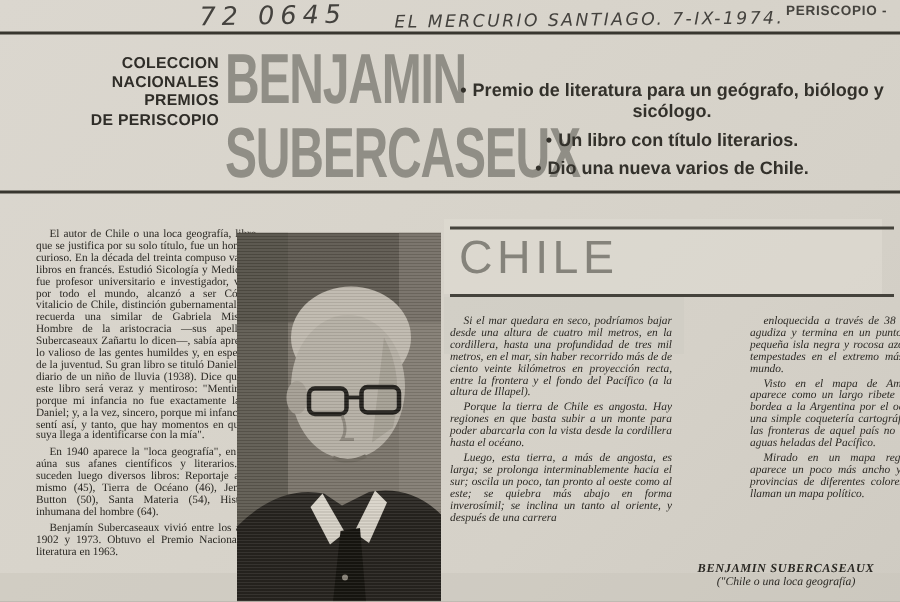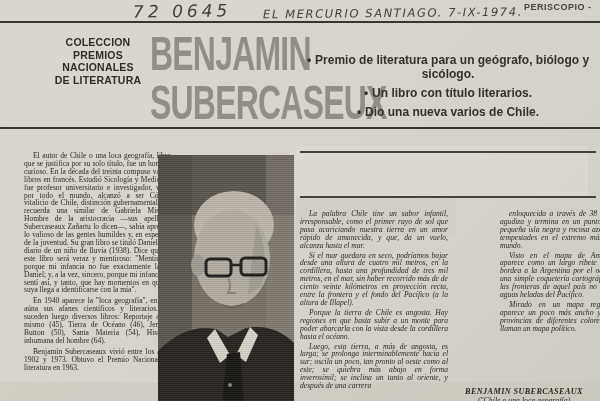--- a/index.html
+++ b/index.html
@@ -20,21 +20,21 @@
   .periscopio{position:absolute; left:524px; top:2px; font-family:"Liberation Sans", sans-serif; font-weight:bold; font-size:9px; letter-spacing:.5px; color:#45433e;text-align:center;}
 
   .rule{position:absolute; background:#38362f;}
   .rule-top{left:0; top:21px; width:600px; height:2px;}
   .rule-mid{left:0; top:127px; width:600px; height:2px;}
 
   
   .collection{
     position:absolute; left:50px; top:36px; width:96px;
     font-family:"Liberation Sans", sans-serif; font-weight:bold;
-    font-size:10.5px; line-height:12.5px; text-align:center; color:#2f2d28; letter-spacing:.2px;
+    font-size:10.5px; line-height:12.5px; text-align:right; color:#2f2d28; letter-spacing:.2px;
   }
   .big-title{
     position:absolute; left:150px;
     font-family:"Liberation Sans", sans-serif; font-weight:bold;
     font-size:40px; color:#908e86; letter-spacing:-1px; white-space:nowrap;
     transform:scale(0.8,1.18); transform-origin:0 0; line-height:40px;
   }
   .t1{top:30px;}
   .t2{top:79px;}
   .bullets{
@@ -69,43 +69,43 @@
     font-size:31px; letter-spacing:3px; color:#85837b;
   }
 
   
   .col-mid{position:absolute; left:300px; top:210px; width:148px;}
   .col-right{position:absolute; left:455px; top:210px; width:141px;margin-left:45px;}
   .col-mid p, .col-right p{
     font-style:italic; font-size:7.6px; line-height:7.9px; color:#2b2924; margin-bottom:2px;
   }
   .signature{position:absolute; left:452px; top:374px; width:144px; text-align:center; color:#2b2924;}
-  .sig-name{font-family:"Liberation Serif", serif; font-weight:bold; font-style:italic; font-size:8.2px; letter-spacing:.4px;margin-top:13px;}
+  .sig-name{font-family:"Liberation Serif", serif; font-weight:bold; font-style:italic; font-size:8.2px; letter-spacing:.4px;}
   .sig-src{font-style:italic; font-size:7.8px;}
 </style>
 </head>
 <body>
 
 <div class="page">
 
   <div class="patch-chile"></div>
   <div class="patch-mid"></div>
   <div class="patch-bottom"></div>
 
   <div class="hand hand-number">72 0645</div>
   <div class="hand hand-source">EL MERCURIO SANTIAGO. 7-IX-1974.</div>
   <div class="periscopio">PERISCOPIO -</div>
 
   <div class="rule rule-top"></div>
 
   <div class="collection">
     <div>COLECCION</div>
+    <div>NACIONALES</div>
     <div>PREMIOS</div>
-    <div>NACIONALES</div>
-    <div>DE LITERATURA</div>
+    <div>DE PERISCOPIO</div>
   </div>
 
   <div class="big-title t1">BENJAMIN</div>
   <div class="big-title t2">SUBERCASEUX</div>
 
   <div class="bullets">
     <div class="bullet-line"><span class="dot">•</span><span>Premio de literatura para un geógrafo, biólogo y sicólogo.</span></div>
     <div class="bullet-line"><span class="dot">•</span><span>Un libro con título literarios.</span></div>
     <div class="bullet-line"><span class="dot">•</span><span>Dio una nueva varios de Chile.</span></div>
   </div>
@@ -137,24 +137,24 @@
       <polygon points="57,174 72,200 62,208 49,183" fill="#d8d3c8"></polygon>
       <polygon points="92,172 78,200 88,207 100,180" fill="#d8d3c8"></polygon>
       <polygon points="69,199 82,197 86,246 64,246" fill="#17150ف" fill-opacity="0"></polygon>
       <polygon points="69,199 82,197 86,246 64,246" fill="#171510"></polygon>
       <circle cx="72" cy="230" r="2" fill="#8a847a"></circle>
     </svg>
     <div class="grain"></div>
   </div>
 
   <div class="rule-c rc-top"></div>
+  <div class="chile-title">CHILE</div>
   <div class="rule-c rc-bottom"></div>
 
   <div class="col-mid">
-    <p>La palabra Chile tine un sabor infantil, irresponsable, como el primer rayo de sol que pasa acariciando nuestra tierra en un amor rápido de amanecida, y que, da un vuelo, alcanza hasta el mar.</p>
     <p>Si el mar quedara en seco, podríamos bajar desde una altura de cuatro mil metros, en la cordillera, hasta una profundidad de tres mil metros, en el mar, sin haber recorrido más de de ciento veinte kilómetros en proyección recta, entre la frontera y el fondo del Pacífico (a la altura de Illapel).</p>
     <p>Porque la tierra de Chile es angosta. Hay regiones en que basta subir a un monte para poder abarcarla con la vista desde la cordillera hasta el océano.</p>
     <p>Luego, esta tierra, a más de angosta, es larga; se prolonga interminablemente hacia el sur; oscila un poco, tan pronto al oeste como al este; se quiebra más abajo en forma inverosímil; se inclina un tanto al oriente, y después de una carrera</p>
   </div>
 
   <div class="col-right">
     <p>enloquecida a través de 38 paralelos, se agudiza y termina en un punto: Horn; una pequeña isla negra y rocosa azotada por las tempestades en el extremo más austral del mundo.</p>
     <p>Visto en el mapa de América, Chile aparece como un largo ribete amarillo que bordea a la Argentina por el oeste. Se diría una simple coquetería cartográfica para que las fronteras de aquel país no mojen en las aguas heladas del Pacífico.</p>
     <p>Mirado en un mapa regional, Chile aparece un poco más ancho y dividido en provincias de diferentes colores. Es lo que llaman un mapa político.</p>
   </div>

